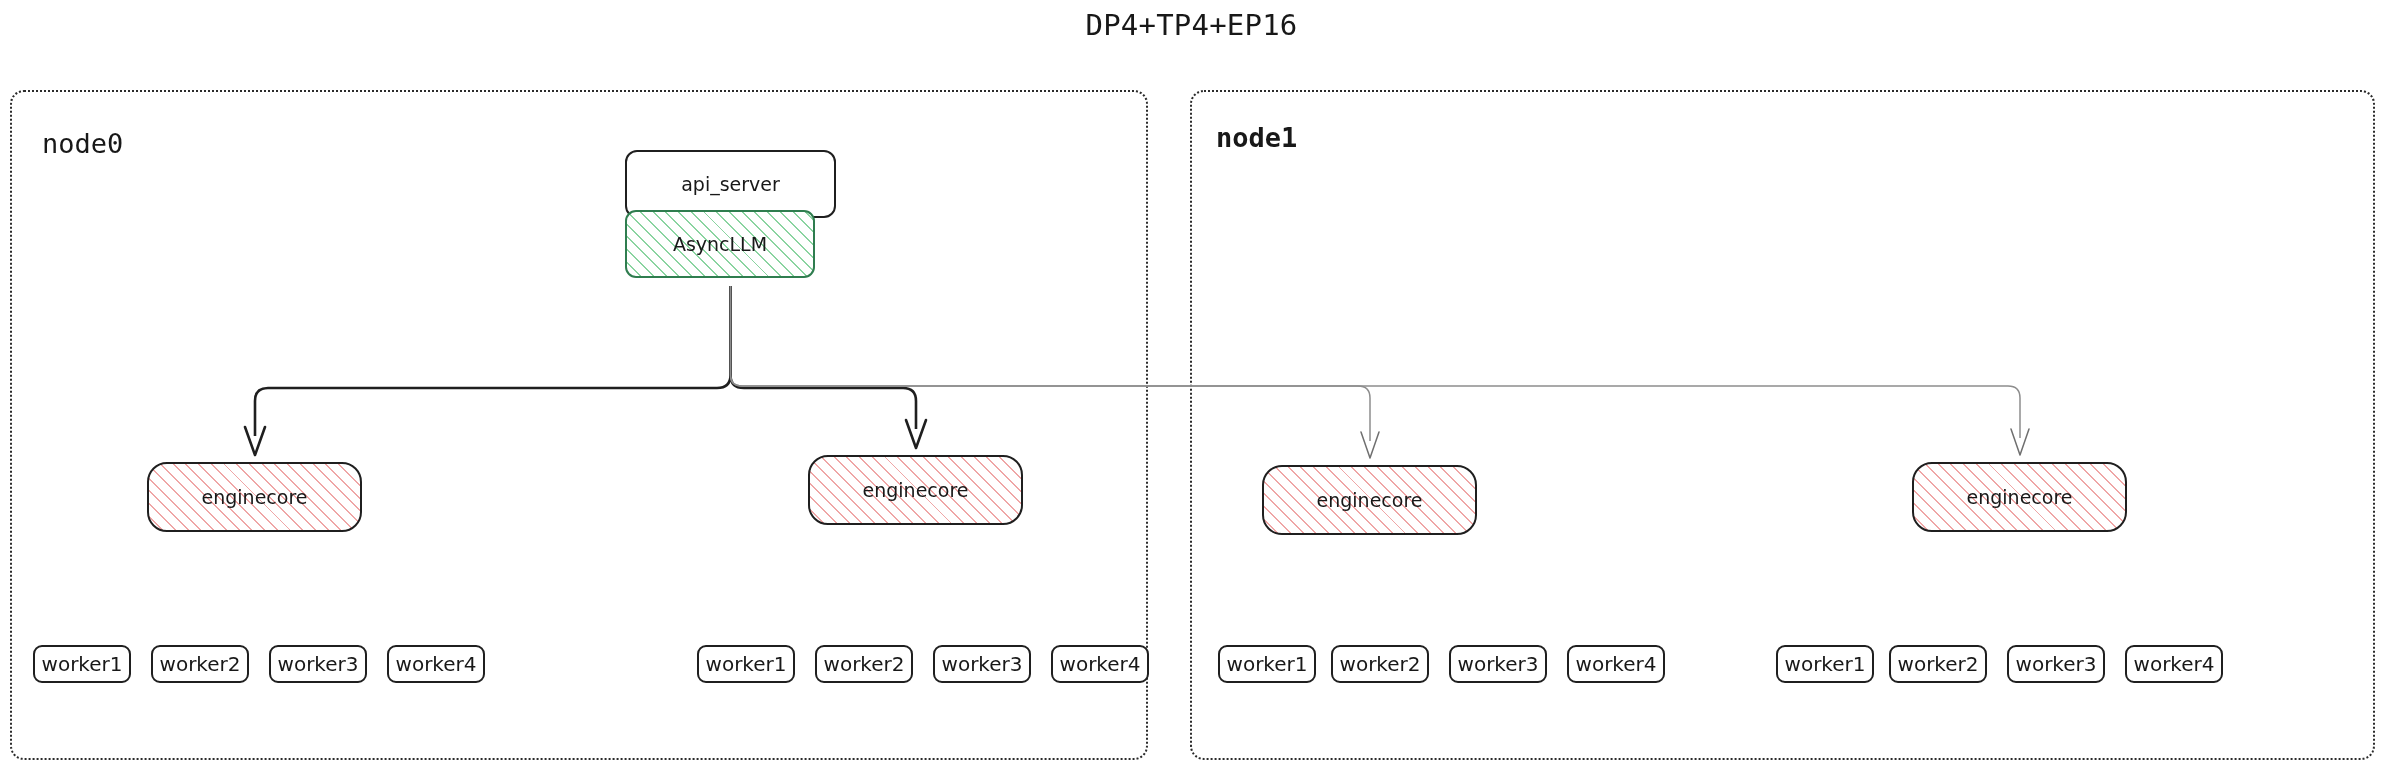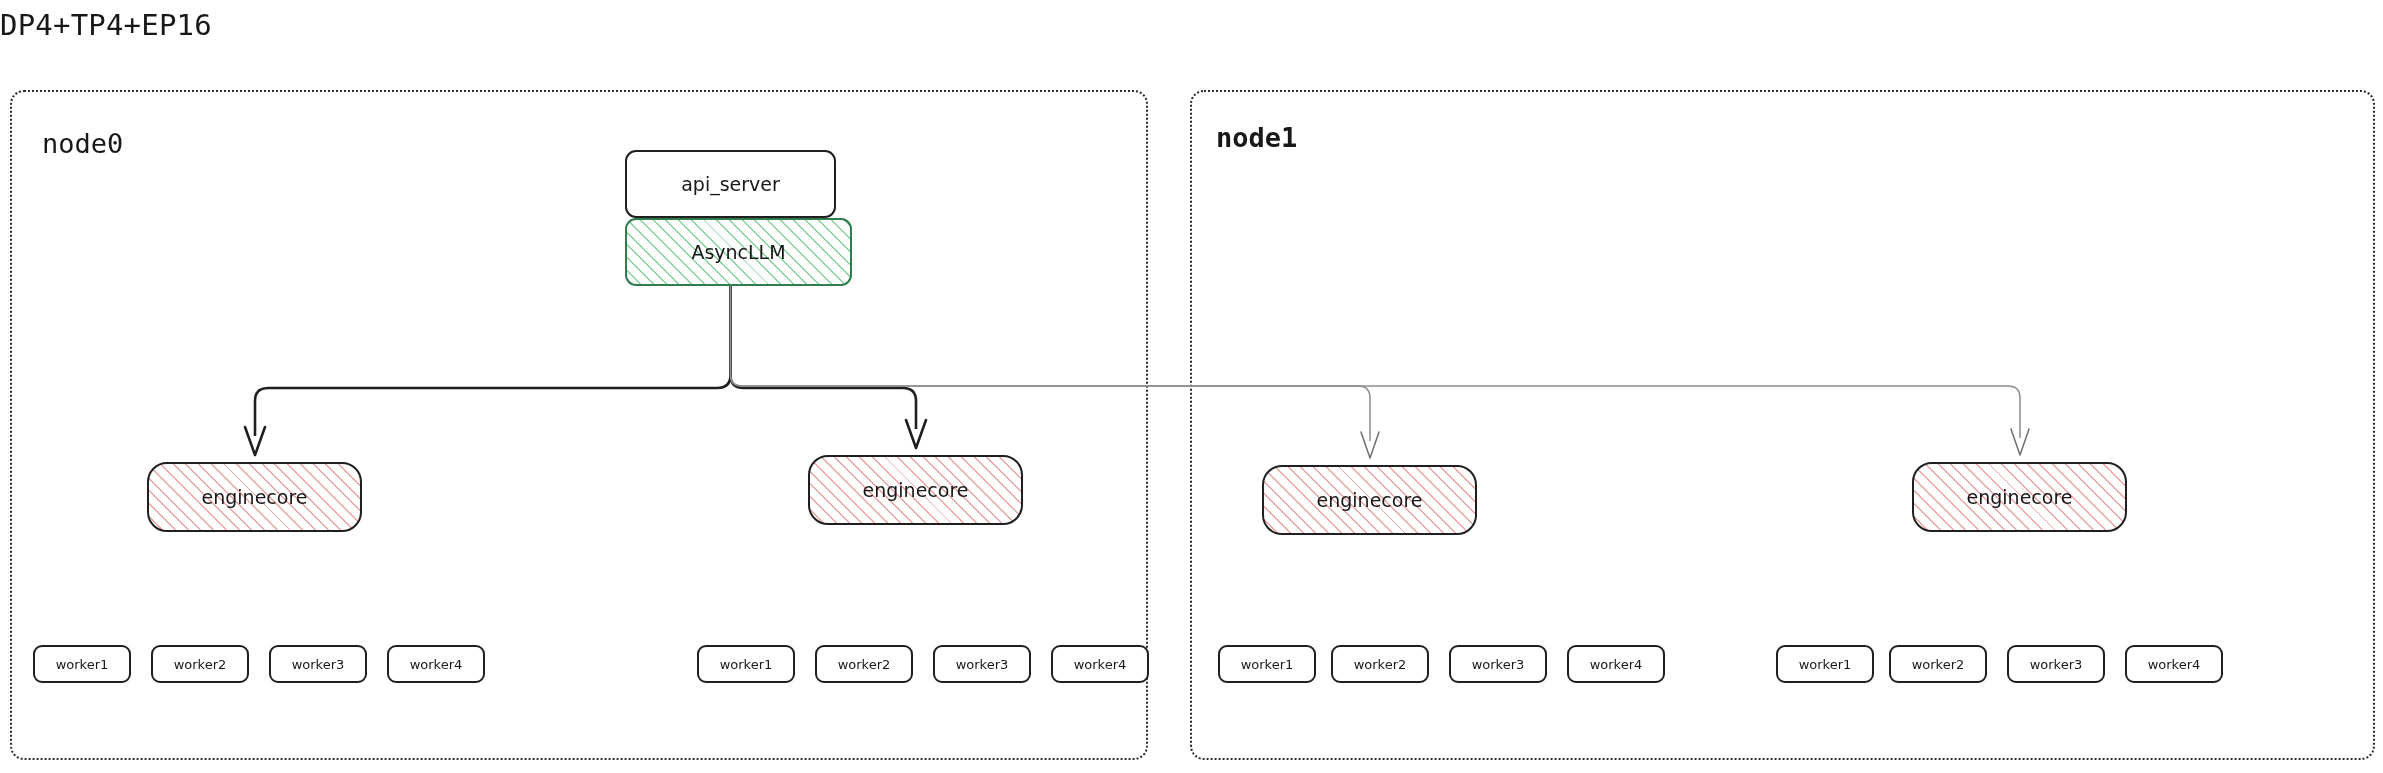--- a/index.html
+++ b/index.html
@@ -4,21 +4,21 @@
 <style>
   html,body{margin:0;padding:0;}
   body{
     width:2383px;height:773px;background:#ffffff;overflow:hidden;
     font-family:"DejaVu Sans","Liberation Sans",sans-serif;
   }
   #stage{position:relative;width:2383px;height:773px;}
 
   
   #title{
-    position:absolute;left:0;top:8px;width:2383px;text-align:left;
+    position:absolute;left:0;top:8px;width:2383px;text-align:center;
     font-family:"DejaVu Sans Mono","Liberation Mono",monospace;
     font-size:29px;color:#181818;letter-spacing:.2px;white-space:nowrap;
   }
 
   
   .cluster{
     position:absolute;border:2.2px dotted #2b2b2b;border-radius:14px;
     background:transparent;box-sizing:border-box;
   }
   .cluster-label{
@@ -49,21 +49,21 @@
   .node-engine{
     border:2.6px solid #1f1f1f;border-radius:20px;font-size:19px;
     background-color:#ffffff;
     background-image:repeating-linear-gradient(
         45deg,
         #efa6a6 0px, #efa6a6 1.4px,
         rgba(255,255,255,0) 1.4px, rgba(255,255,255,0) 9px);
   }
   .node-worker{
     background:#ffffff;border:2.1px solid #1f1f1f;border-radius:9px;
-    font-size:13px;
+    font-size:20px;
   }
 
   
   #edges{position:absolute;left:0;top:0;width:2383px;height:773px;z-index:2;}
   .edge-strong{fill:none;stroke:#1f1f1f;stroke-width:2.6;}
   .edge-weak{fill:none;stroke:#8d8d8d;stroke-width:1.5;}
   .ah-strong{fill:none;stroke:#1f1f1f;stroke-width:2.6;
              stroke-linecap:round;stroke-linejoin:round;}
   .ah-weak{fill:none;stroke:#6f6f6f;stroke-width:1.5;
            stroke-linecap:round;stroke-linejoin:round;}
@@ -86,23 +86,23 @@
     <path class="edge-weak" d="M730.5,286 L730.5,375 Q730.5,386 742,386 L1358,386 Q1370,386 1370,398 L1370,441"></path>
     <path class="ah-weak" d="M1361,432 L1370,458 L1379,432"></path>
 
     <path class="edge-weak" d="M730.5,286 L730.5,375 Q730.5,386 742,386 L2008,386 Q2020,386 2020,398 L2020,438"></path>
     <path class="ah-weak" d="M2011,429 L2020,455 L2029,429"></path>
   </svg>
 
   <div class="cluster" style="left:10px;top:90px;width:1138px;height:670px;"></div>
   <div class="cluster-label" style="left:42px;top:128px;text-align:right;">node0</div>
 
-  <div class="node node-plain node-api" style="left:625px;top:150px;width:211px;height:68px;">api_server</div>
+  <div class="node node-plain node-api" style="left:625px;top:150px;width:211px;height:68px;border-radius:12px;">api_server</div>
 
-  <div class="node node-async" style="left:625px;top:218px;width:227px;height:68px;">AsyncLLM</div>
+  <div class="node node-async" style="left:625px;top:210px;width:190px;height:68px;">AsyncLLM</div>
 
   <div class="node node-engine" style="left:147px;top:462px;width:215px;height:70px;">enginecore</div>
 
   <div class="node node-engine" style="left:808px;top:455px;width:215px;height:70px;">enginecore</div>
 
   <div class="node node-worker" style="left:33px;top:645px;width:98px;height:38px;">worker1</div>
   <div class="node node-worker" style="left:151px;top:645px;width:98px;height:38px;">worker2</div>
   <div class="node node-worker" style="left:269px;top:645px;width:98px;height:38px;">worker3</div>
   <div class="node node-worker" style="left:387px;top:645px;width:98px;height:38px;">worker4</div>
 

